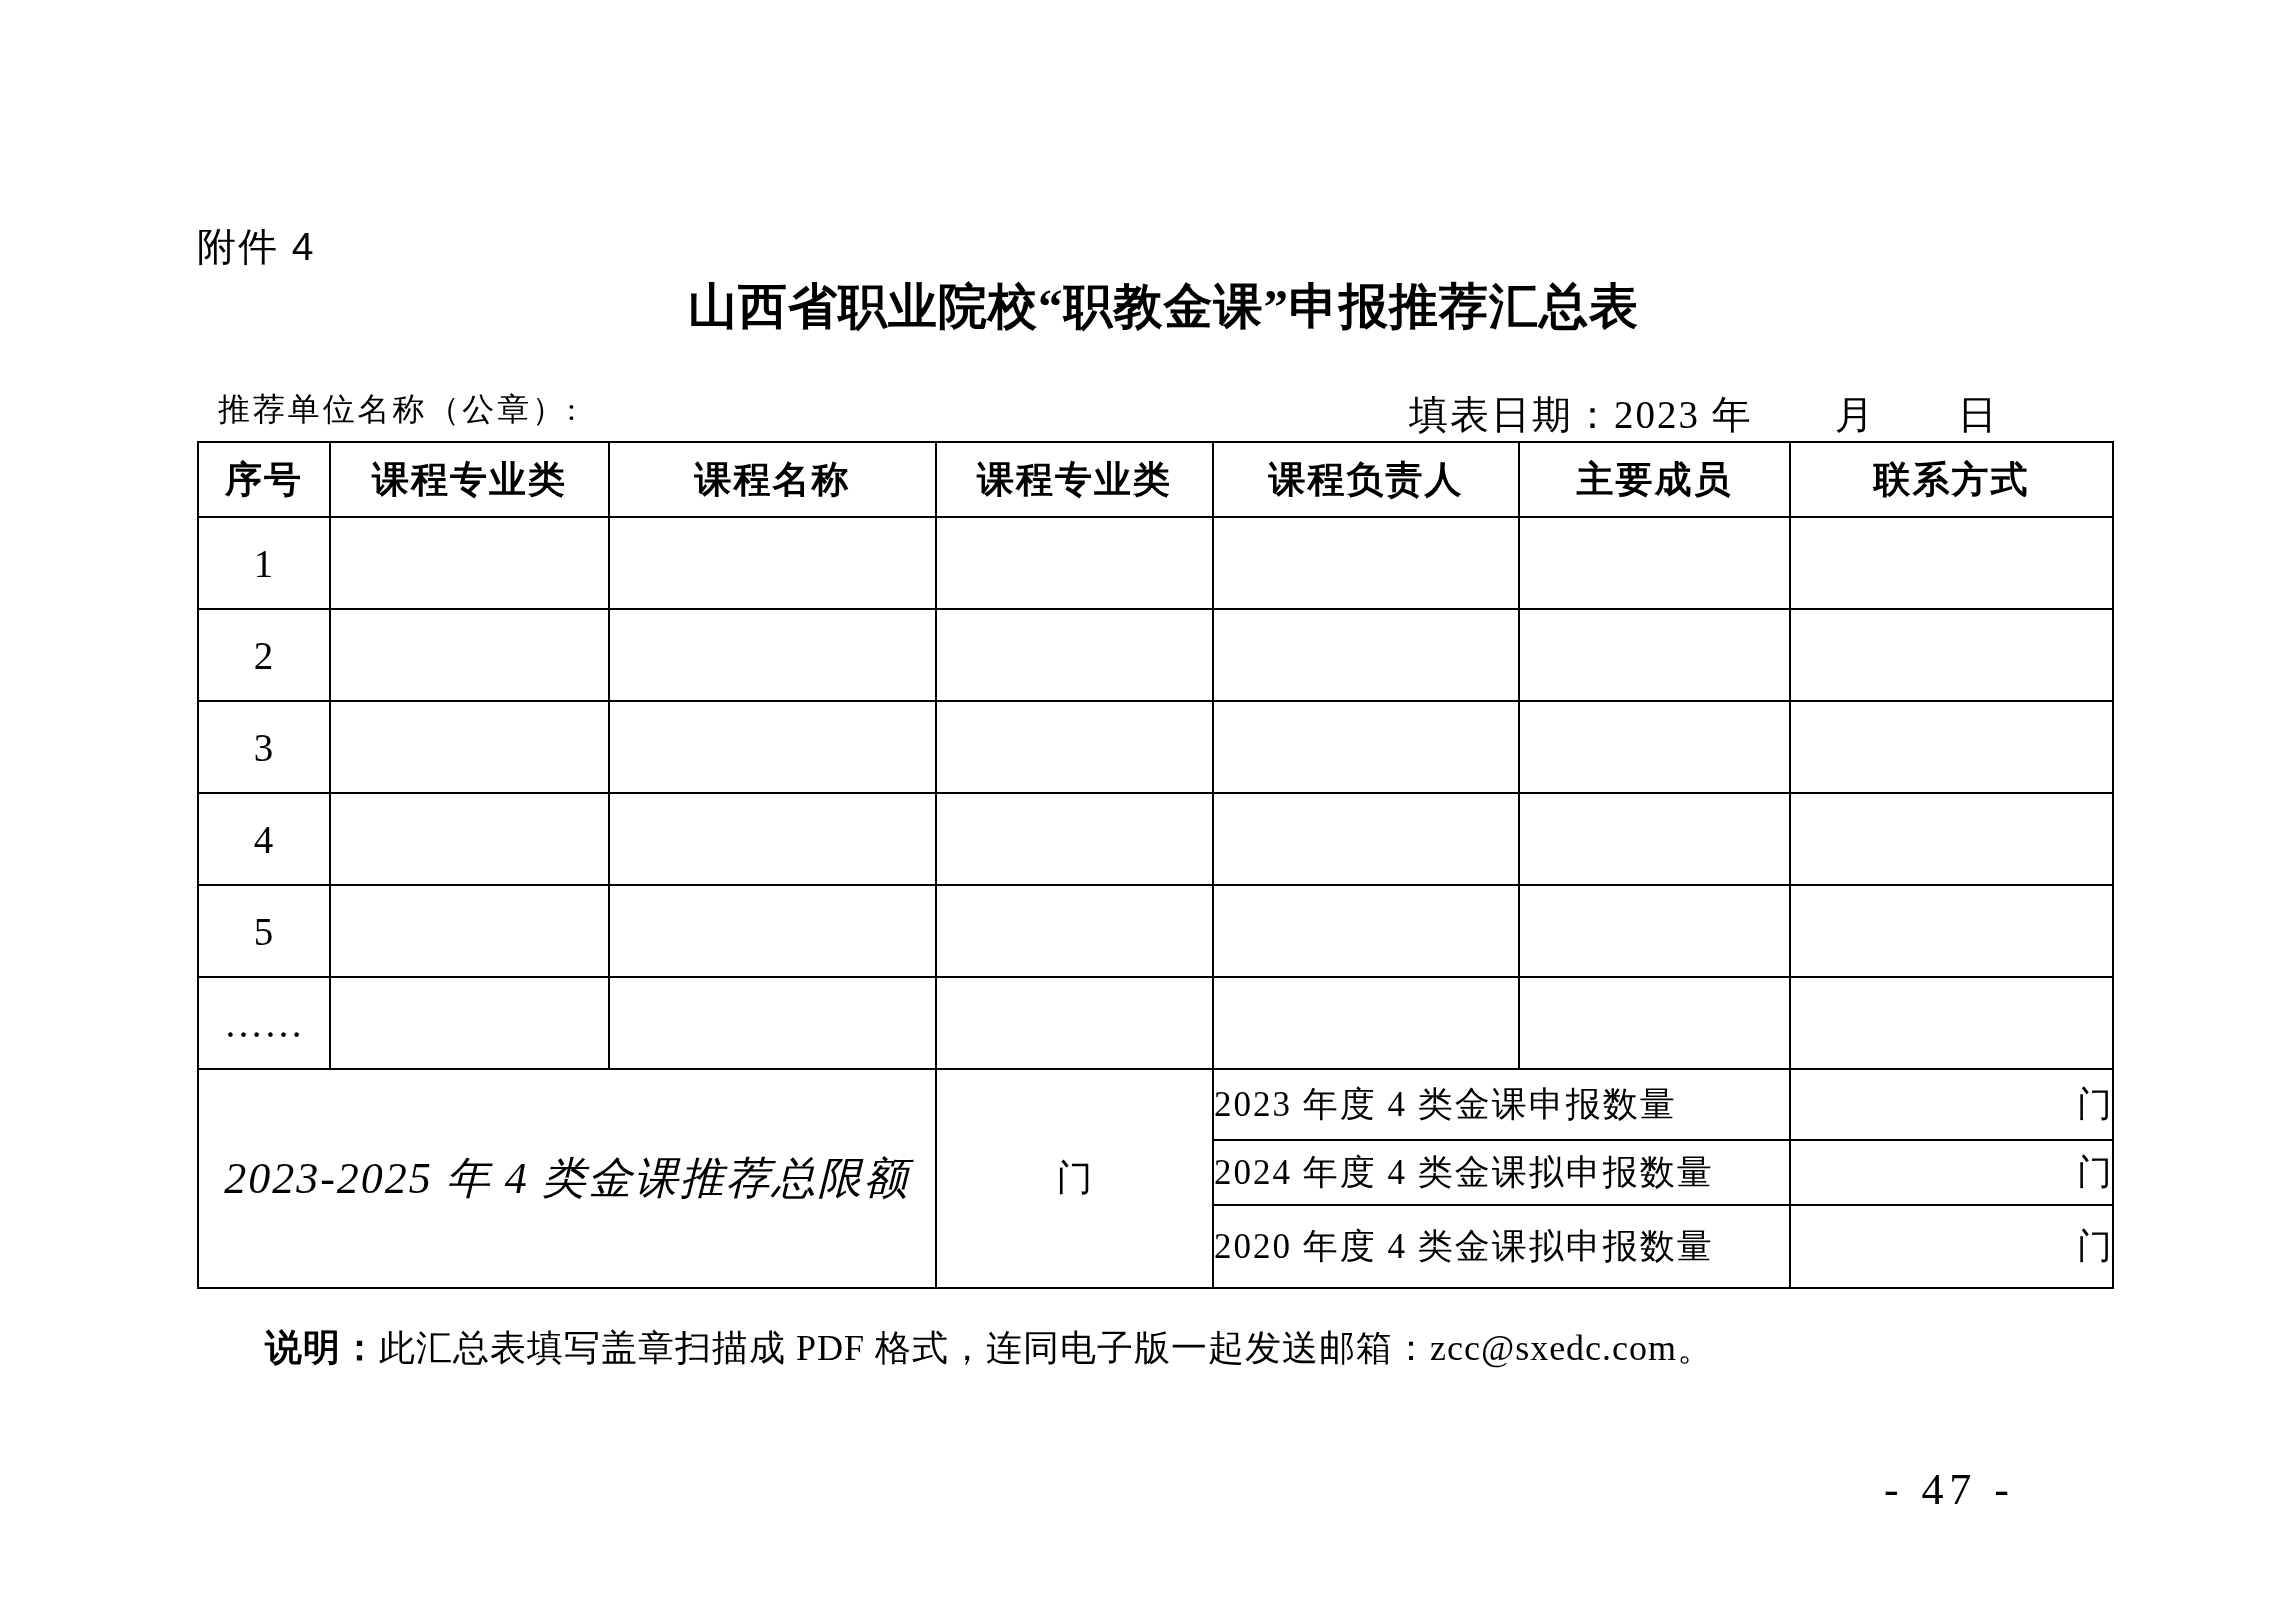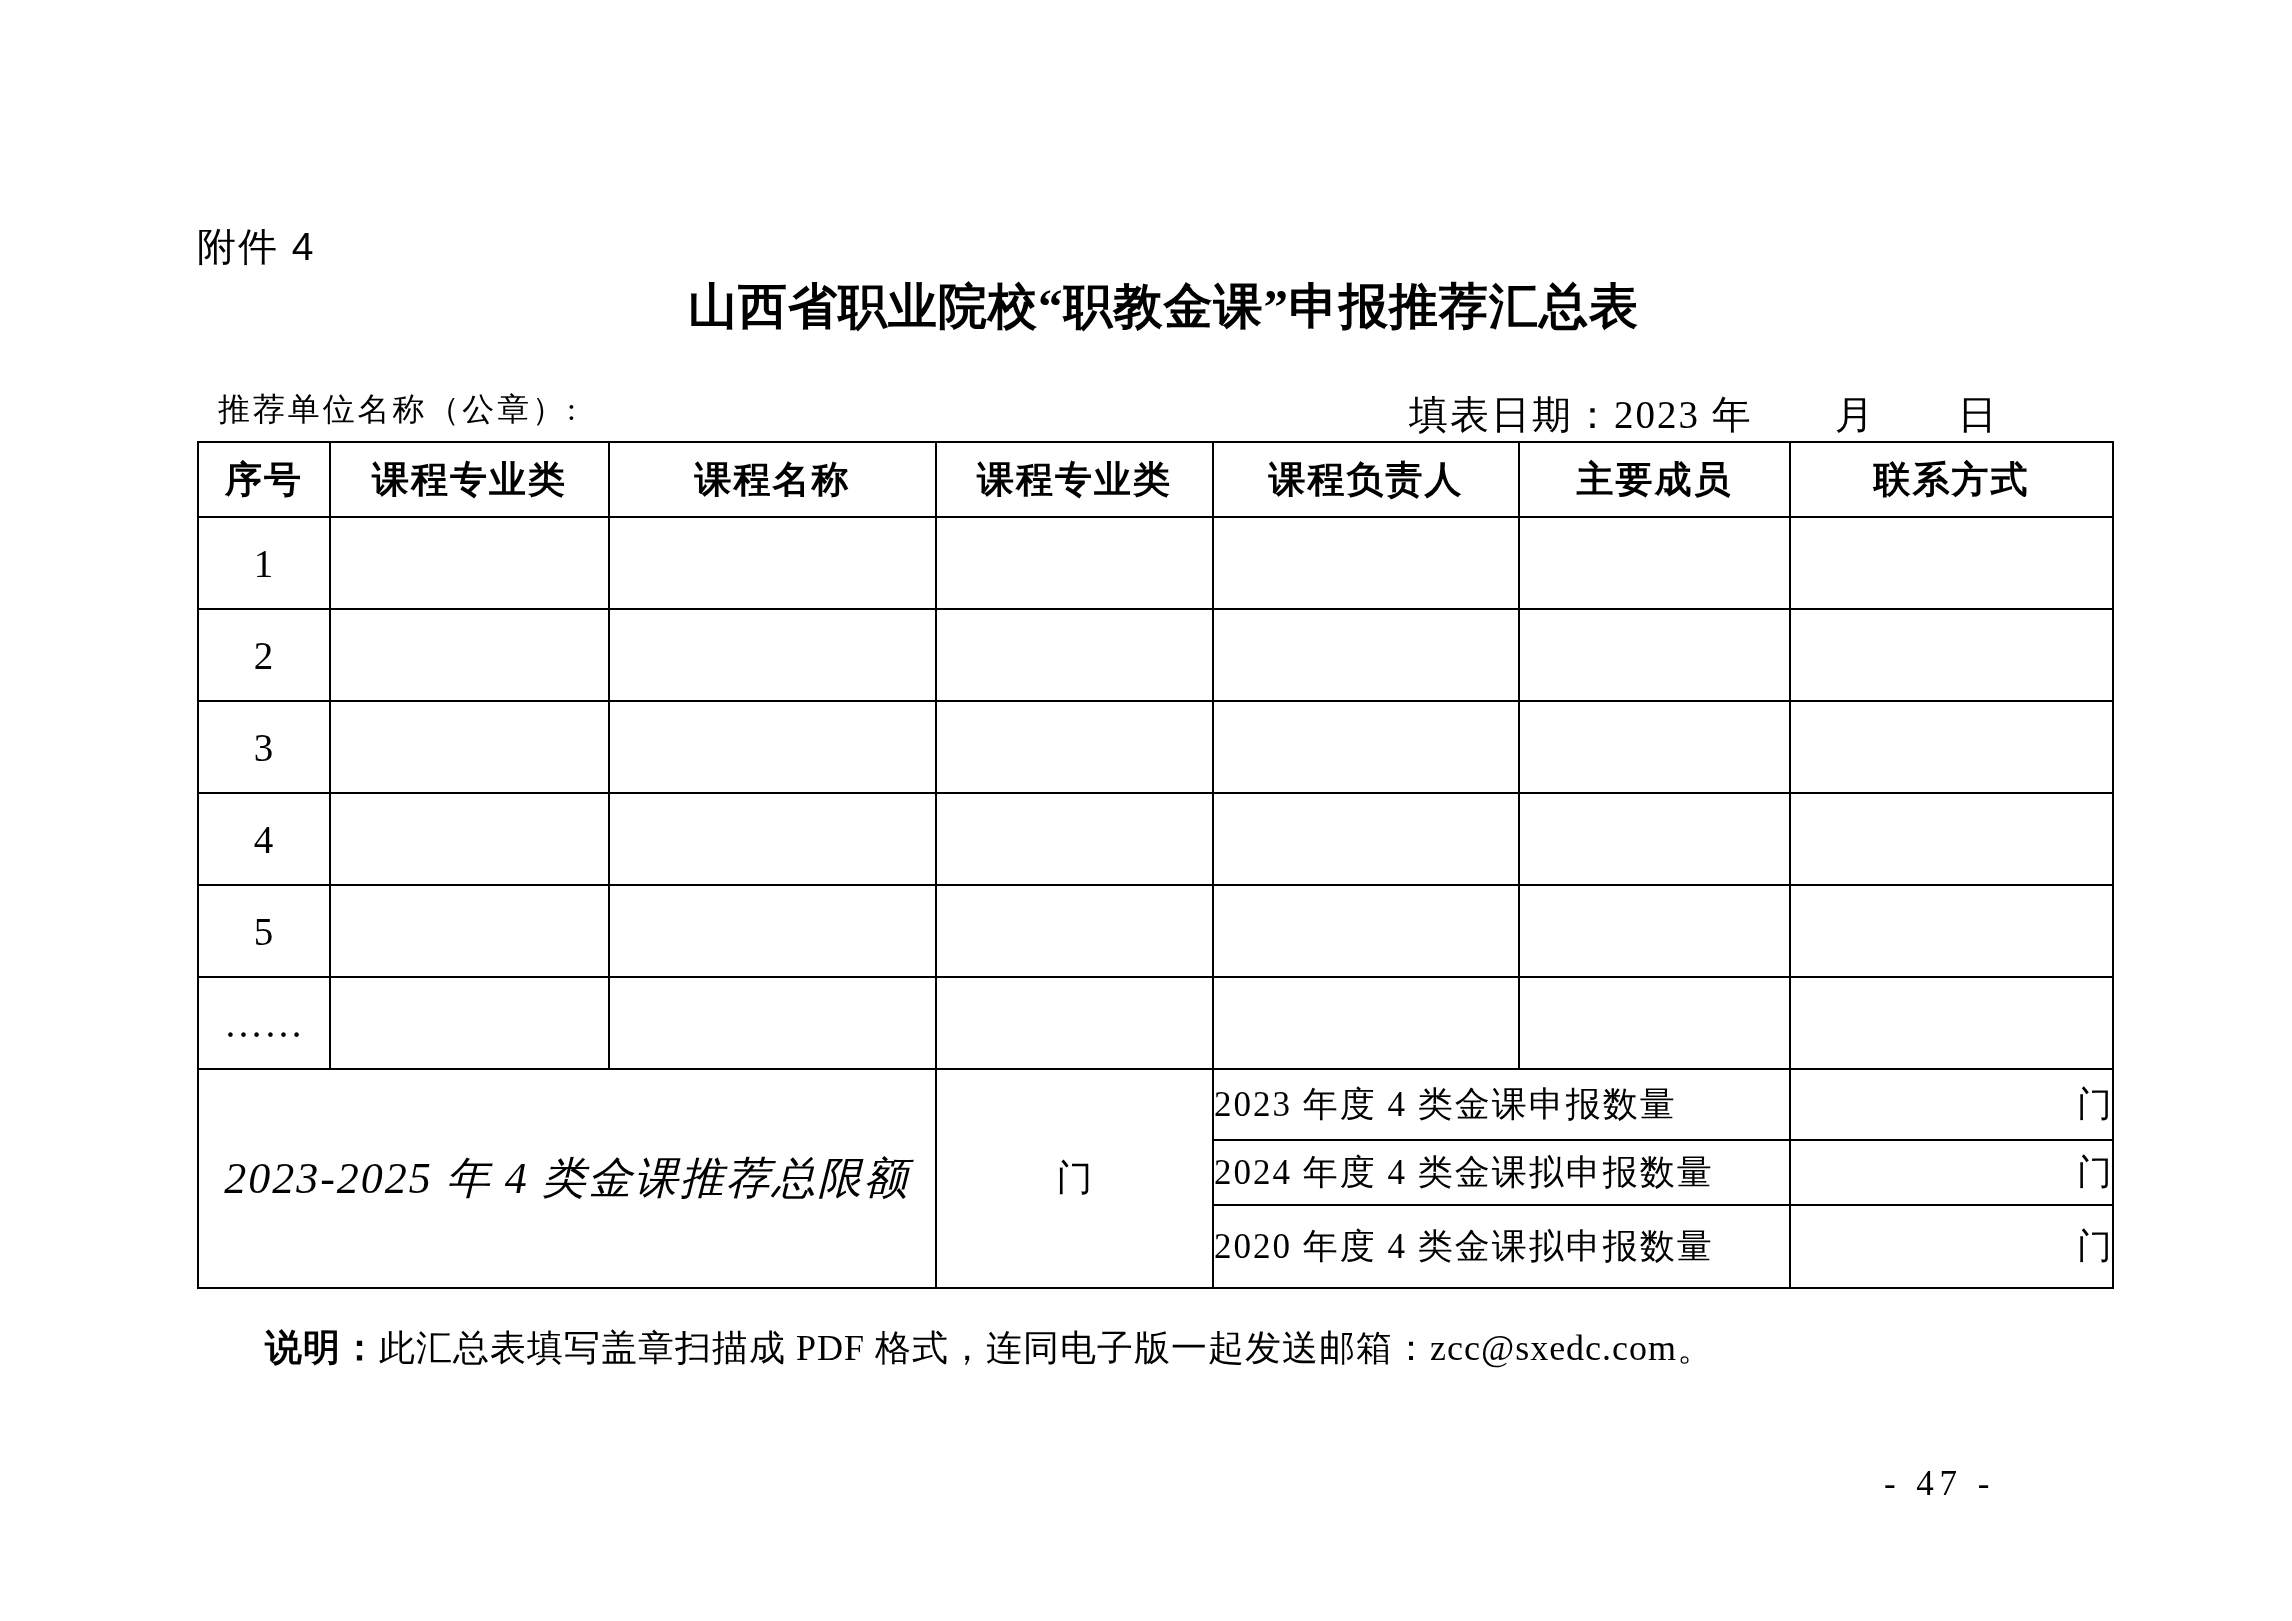--- a/index.html
+++ b/index.html
@@ -64,21 +64,21 @@
 
   .note-line{
     position:absolute;left:265px;top:1323px;font-size:36px;letter-spacing:1px;
   }
   .note-prefix{
     font-family:"Liberation Sans","DejaVu Sans",sans-serif;
     font-weight:bold;font-size:37px;
   }
   .page-number{
     position:absolute;left:1884px;top:1464px;
-    font-size:35px;letter-spacing:5.9px;
+    font-size:44px;letter-spacing:5.9px;
     font-family:"Liberation Serif","DejaVu Serif",serif;
   }
 </style>
 </head>
 <body>
 
 <div class="attachment">附件 4</div>
 
 <div class="doc-title">山西省职业院校“职教金课”申报推荐汇总表</div>
 

